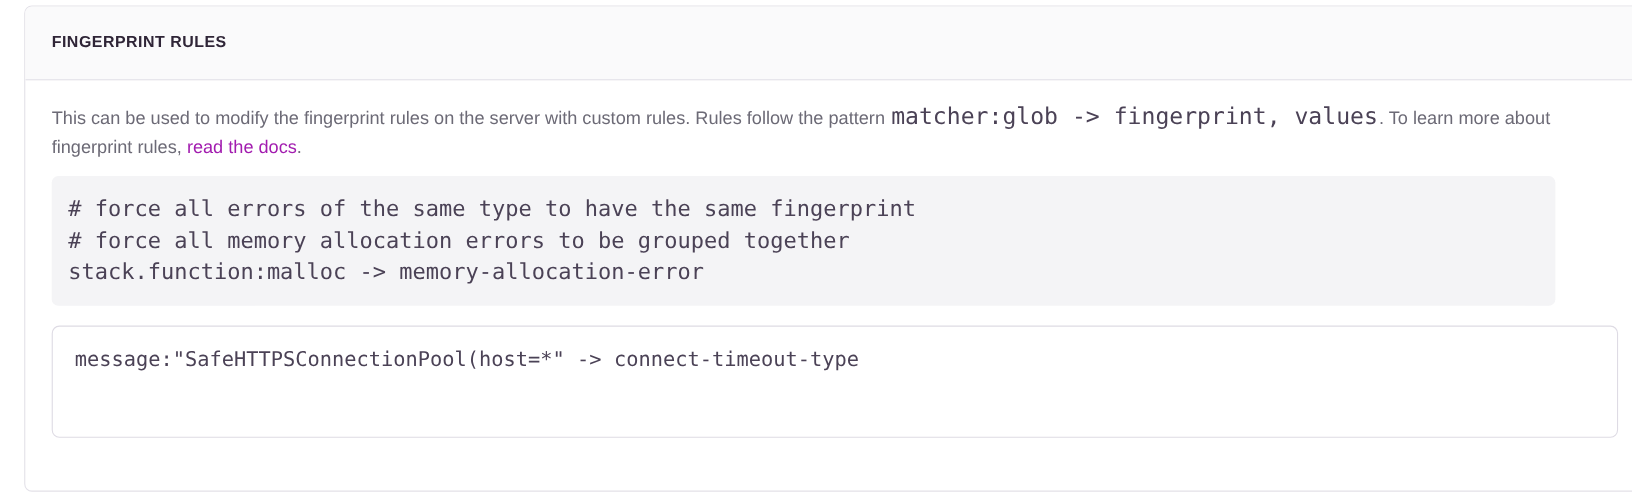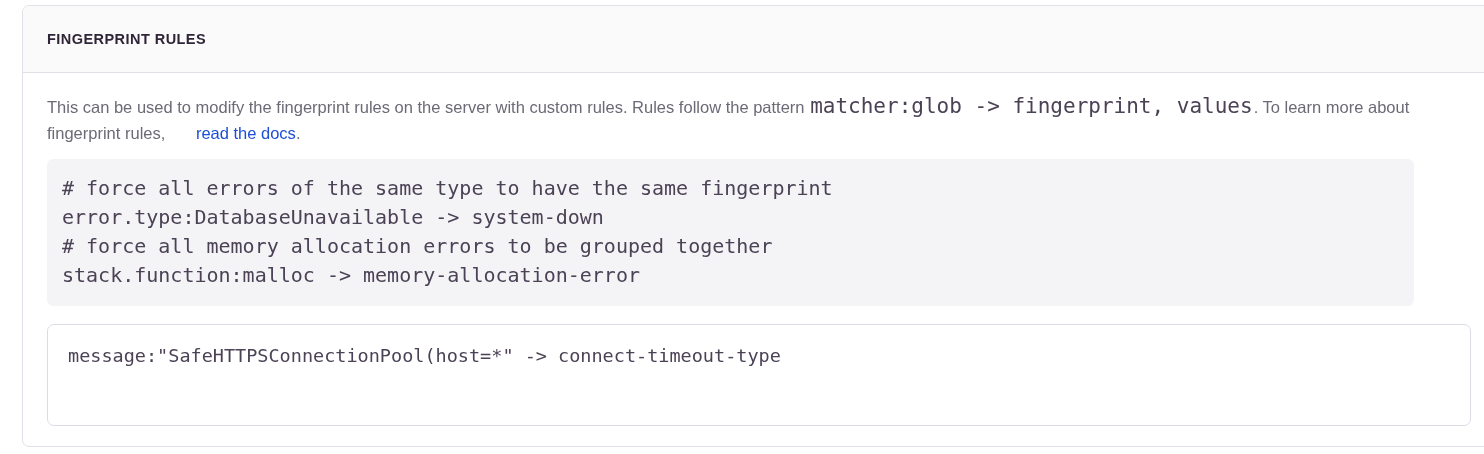--- a/index.html
+++ b/index.html
@@ -59,24 +59,23 @@
 
   .description code {
     font-family: "DejaVu Sans Mono", "Liberation Mono", monospace;
     font-size: 21px;
     color: #4b4256;
     white-space: pre;
     padding: 0 1px;
   }
 
   .doc-link {
-    color: #1d4ed8;
+    color: #a21caf;
     text-decoration: none;
     cursor: pointer;
-    margin-left: 26px;
   }
 
   .code-block {
     box-sizing: border-box;
     width: 1367px;
     background: #f4f4f6;
     border-radius: 6px;
     padding: 15px 15px 16px 15px;
     margin: 0 0 18px 0;
   }
@@ -118,21 +117,20 @@
   <div class="panel-header">
     <div class="panel-title">FINGERPRINT RULES</div>
   </div>
 
   <div class="panel-body">
 
     <p class="description"><span>This can be used to modify the fingerprint rules on the server with custom rules. Rules follow the pattern </span><code>matcher:glob -&gt; fingerprint, values</code><span>. To learn more about fingerprint rules, </span><a class="doc-link" href="#">read the docs</a><span>.</span></p>
 
     <div class="code-block">
       <div class="code-line"># force all errors of the same type to have the same fingerprint</div>
-      <div class="code-line">error.type:DatabaseUnavailable -&gt; system-down</div>
       <div class="code-line"># force all memory allocation errors to be grouped together</div>
       <div class="code-line">stack.function:malloc -&gt; memory-allocation-error</div>
     </div>
 
     <textarea class="rules-textarea" spellcheck="false" placeholder="matcher:glob -&gt; fingerprint, values" style="">message:"SafeHTTPSConnectionPool(host=*" -&gt; connect-timeout-type</textarea>
 
   </div>
 </div>
 
 </body></html>

